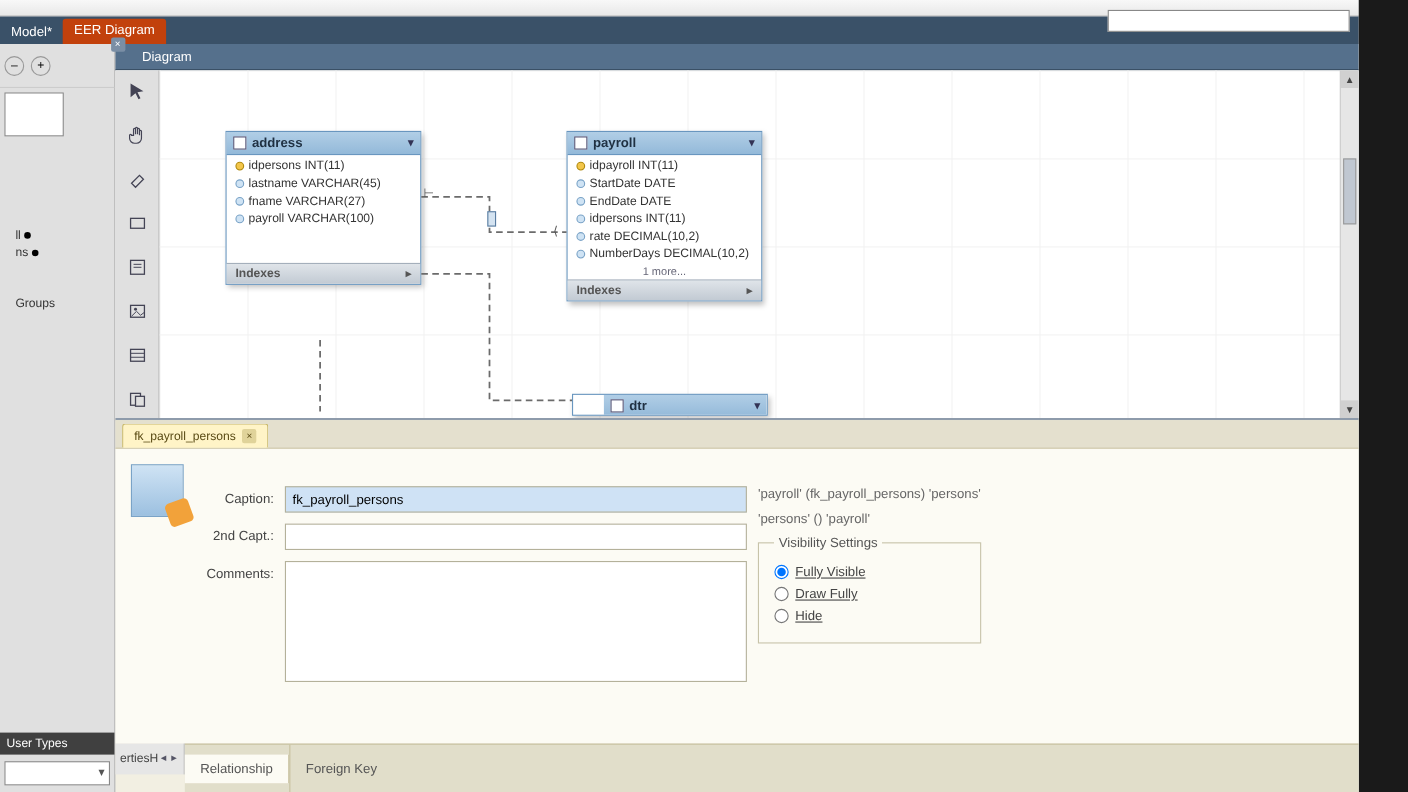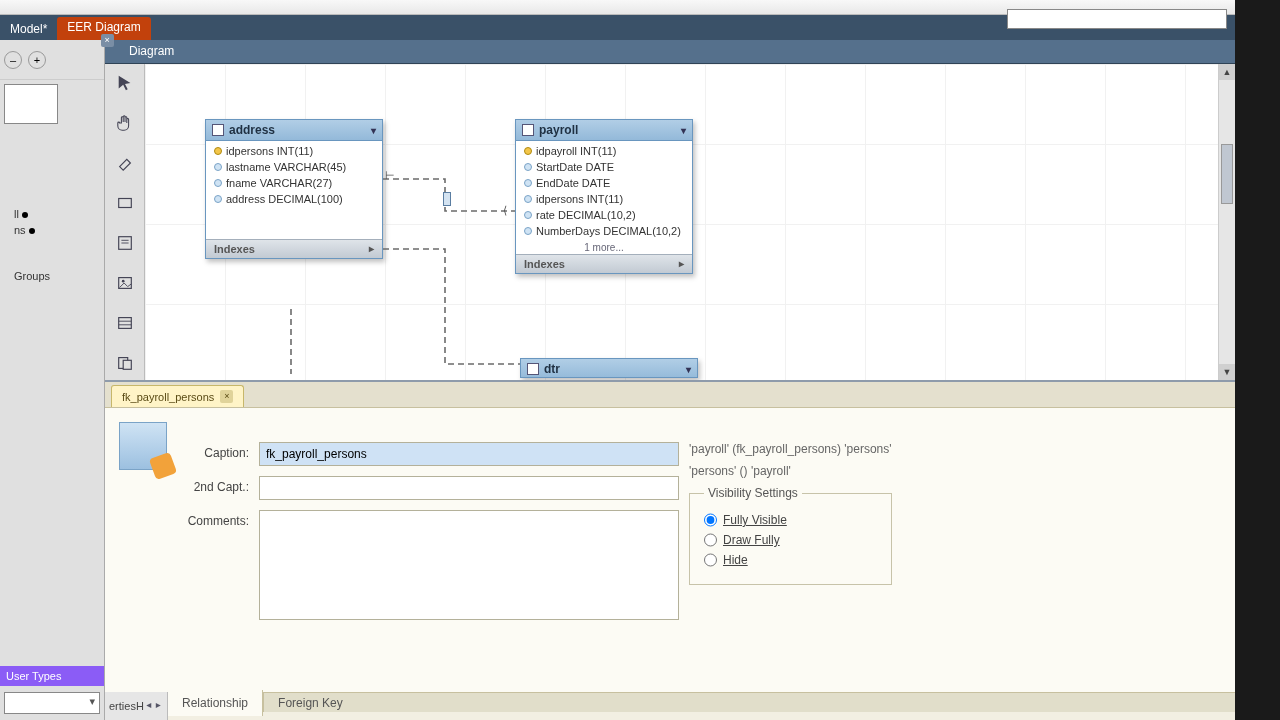--- a/index.html
+++ b/index.html
@@ -20,21 +20,21 @@
 
 .body { flex: 1; display: flex; background: #d9d9d9; }
 .leftpanel { width: 105px; background: #e0e0e0; border-right: 1px solid #aaa; display: flex; flex-direction: column; font-size: 12px; }
 .leftpanel .zoombar { height: 40px; display: flex; gap: 6px; padding: 6px 4px; align-items: center; border-bottom: 1px solid #ccc; }
 .leftpanel .zoombar .zicon { width: 18px; height: 18px; border: 1px solid #999; border-radius: 9px; text-align: center; line-height: 16px; font-size: 11px; }
 .leftpanel .thumbwrap { height: 120px; padding: 4px; }
 .leftpanel .thumb { width: 54px; height: 40px; border: 1px solid #888; background: #fff; }
 .leftpanel .treearea { flex: 1; padding: 6px 2px; font-size: 11px; color: #333; }
 .leftpanel .treearea .treeitem { padding: 2px 0; margin-left: 12px; }
 .leftpanel .treearea .bullet { display: inline-block; width: 6px; height: 6px; background: #000; border-radius: 50%; margin: 0 4px 0 0; }
-.leftpanel .sectitle { background: #8b5cf6; color: #fff; padding: 4px 6px; font-size: 11px; }
+.leftpanel .sectitle { background: #404040; color: #fff; padding: 4px 6px; font-size: 11px; }
 .leftpanel .combo { margin: 6px 4px; height: 22px; border: 1px solid #888; background: #fff; position: relative; }
 .leftpanel .combo:after { content: "▾"; position: absolute; right: 4px; top: 2px; font-size: 11px; color: #555; }
 
 .right { flex: 1; display: flex; flex-direction: column; }
 
 
 .diaghdr { height: 24px; background: #55708c; color: #fff; font-size: 12px; padding: 4px 24px; border-bottom: 1px solid #2f4356; }
 
 
 .diagarea { flex: 1; display: flex; position: relative; background: #fff; }
@@ -83,21 +83,21 @@
 .pform input.hl { background: #cfe2f5; }
 .pform textarea { width: 100%; height: 110px; border: 1px solid #b4b19a; resize: none; padding: 4px; font-size: 12px; }
 .pform .side { grid-column: 3; grid-row: 1 / span 3; display: flex; flex-direction: column; gap: 8px; }
 .pform .sidetext { color: #666; font-size: 12px; }
 .pform fieldset { border: 1px solid #c7c3a9; padding: 10px 14px 14px 14px; font-size: 12px; }
 .pform fieldset legend { padding: 0 4px; color: #555; }
 .pform .radio { display: flex; gap: 6px; padding: 3px 0; text-decoration: underline; }
 .pform .radio input { margin: 0; }
 
 
-.btabs { height: 20px; background: #e1deca; border-top: 1px solid #c7c09f; display: flex; align-items: center; font-size: 12px; text-align: center; }
+.btabs { height: 44px; background: #e1deca; border-top: 1px solid #c7c09f; display: flex; align-items: center; font-size: 12px; text-align: center; }
 .btabs .bttab { padding: 6px 14px; color: #555; }
 .btabs .bttab.active { background: #fcfbf4; border-right: 1px solid #c7c09f; }
 .btabs .divider { width: 1px; height: 100%; background: #c7c09f; }
 
 
 .status { height: 22px; background: #3a5168; color: #dbe4ef; font-size: 11px; padding: 3px 8px; display: flex; align-items: center; }
 .status .sright { margin-left: auto; display: flex; gap: 4px; }
 .status .sbtn { width: 18px; height: 14px; background: #56718d; border: 1px solid #2c3d4f; }
 
 
@@ -211,21 +211,21 @@
               <div class="col">
                   <span class="cicon"></span>
                   <span>lastname VARCHAR(45)</span>
                 </div>
               <div class="col">
                   <span class="cicon"></span>
                   <span>fname VARCHAR(27)</span>
                 </div>
               <div class="col">
                   <span class="cicon"></span>
-                  <span>address DECIMAL(100)</span>
+                  <span>payroll VARCHAR(100)</span>
                 </div>
             </div>
             <div style="height:30px"></div>
             <div class="idxbar">
                 <span>Indexes</span>
                 <span class="earrow">▸</span>
               </div>
           </div>
 
           <div class="entity" style="left:370px; top:55px;">
@@ -260,21 +260,21 @@
                   <span>NumberDays DECIMAL(10,2)</span>
                 </div>
             </div>
             <div class="more">1 more...</div>
             <div class="idxbar">
                 <span>Indexes</span>
                 <span class="earrow">▸</span>
               </div>
           </div>
 
-          <div class="entity" style="left:375px; top:294px; height:20px; overflow:hidden;">
+          <div class="entity" style="left:375px; top:294px; height:20px; overflow:hidden;padding-left:28px;">
             <div class="ehdr">
               <span class="eicon"></span>
               <span>dtr</span>
               <span class="earrow">▾</span>
             </div>
           </div>
 
           <div class="relwrap" style="left:0; top:0; width:100%; height:100%;">
             <svg width="100%" height="100%">
               <polyline points="238,115 300,115 300,147 370,147"></polyline>

